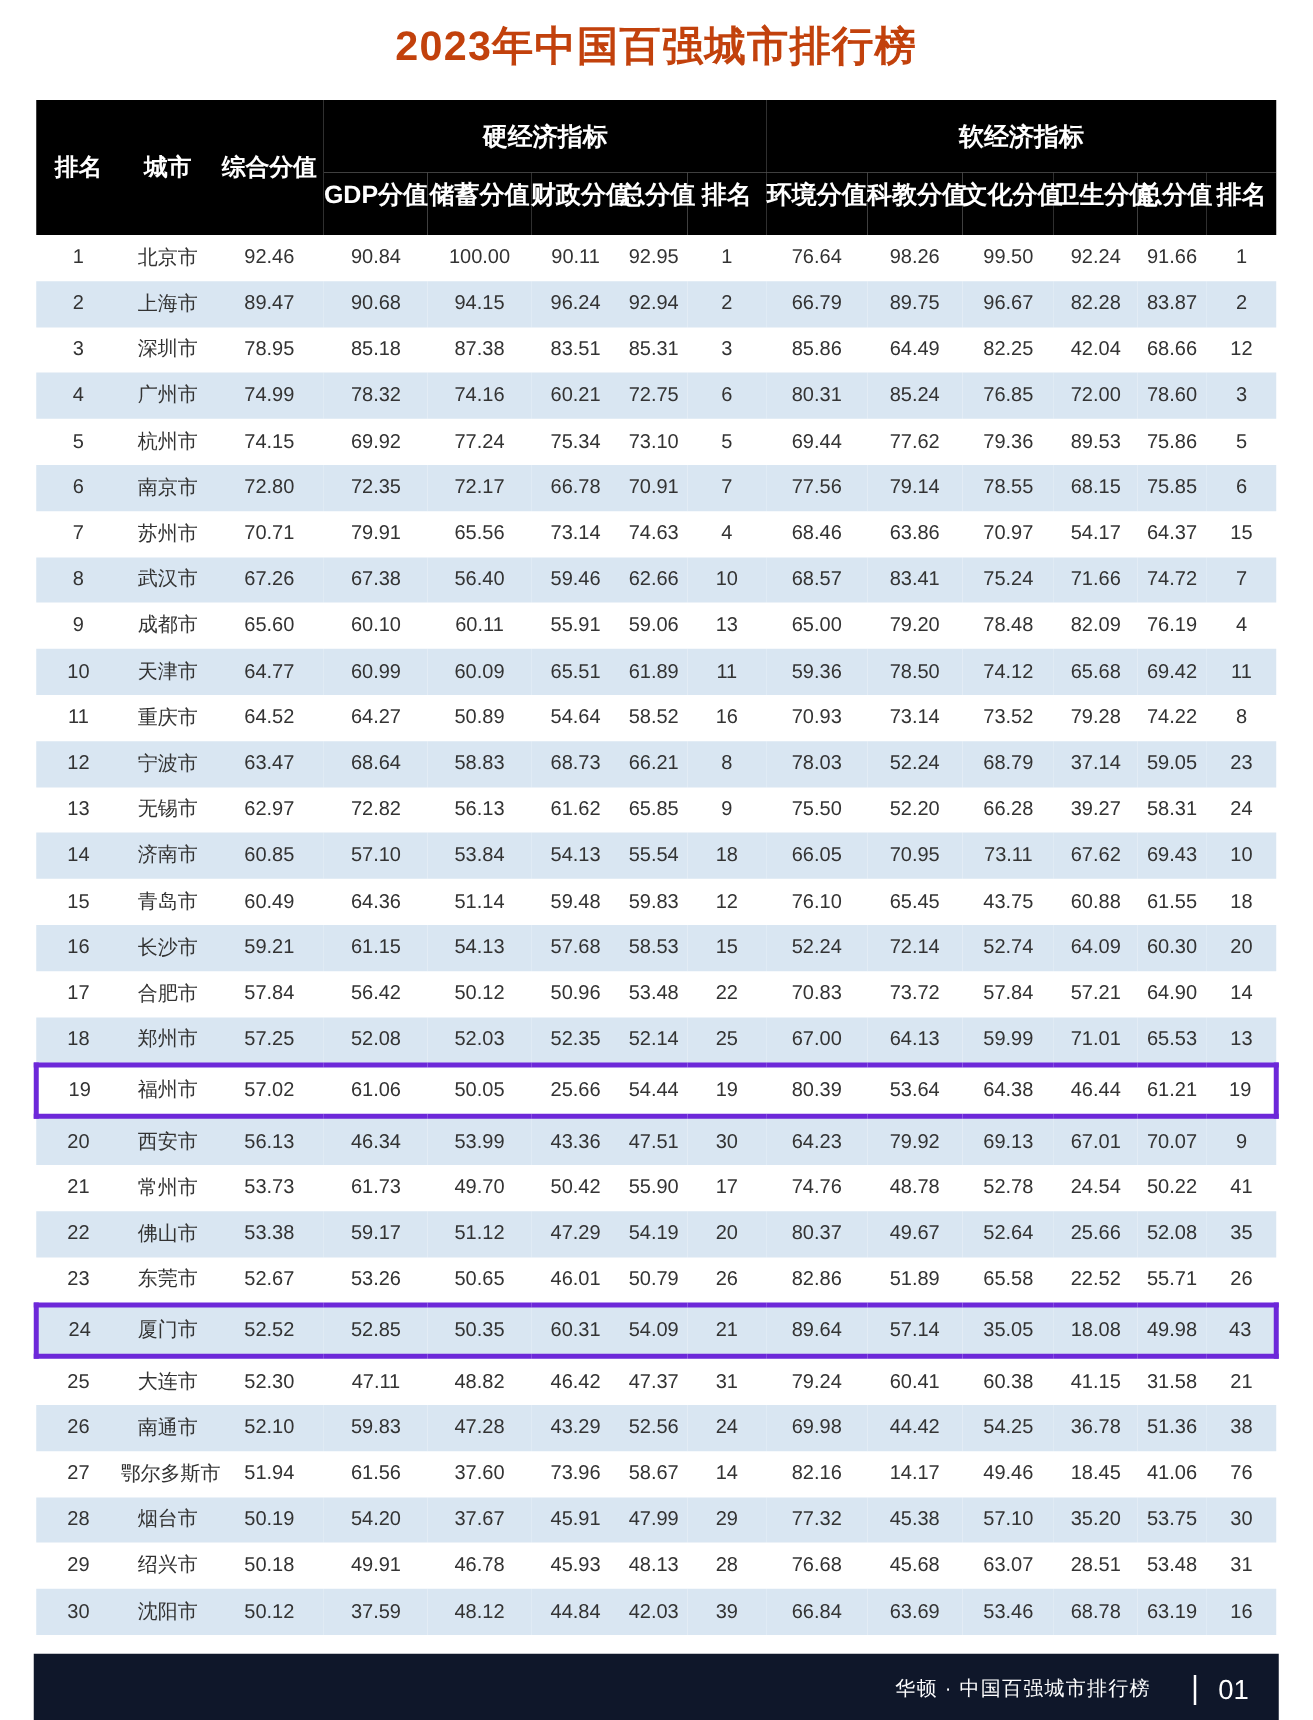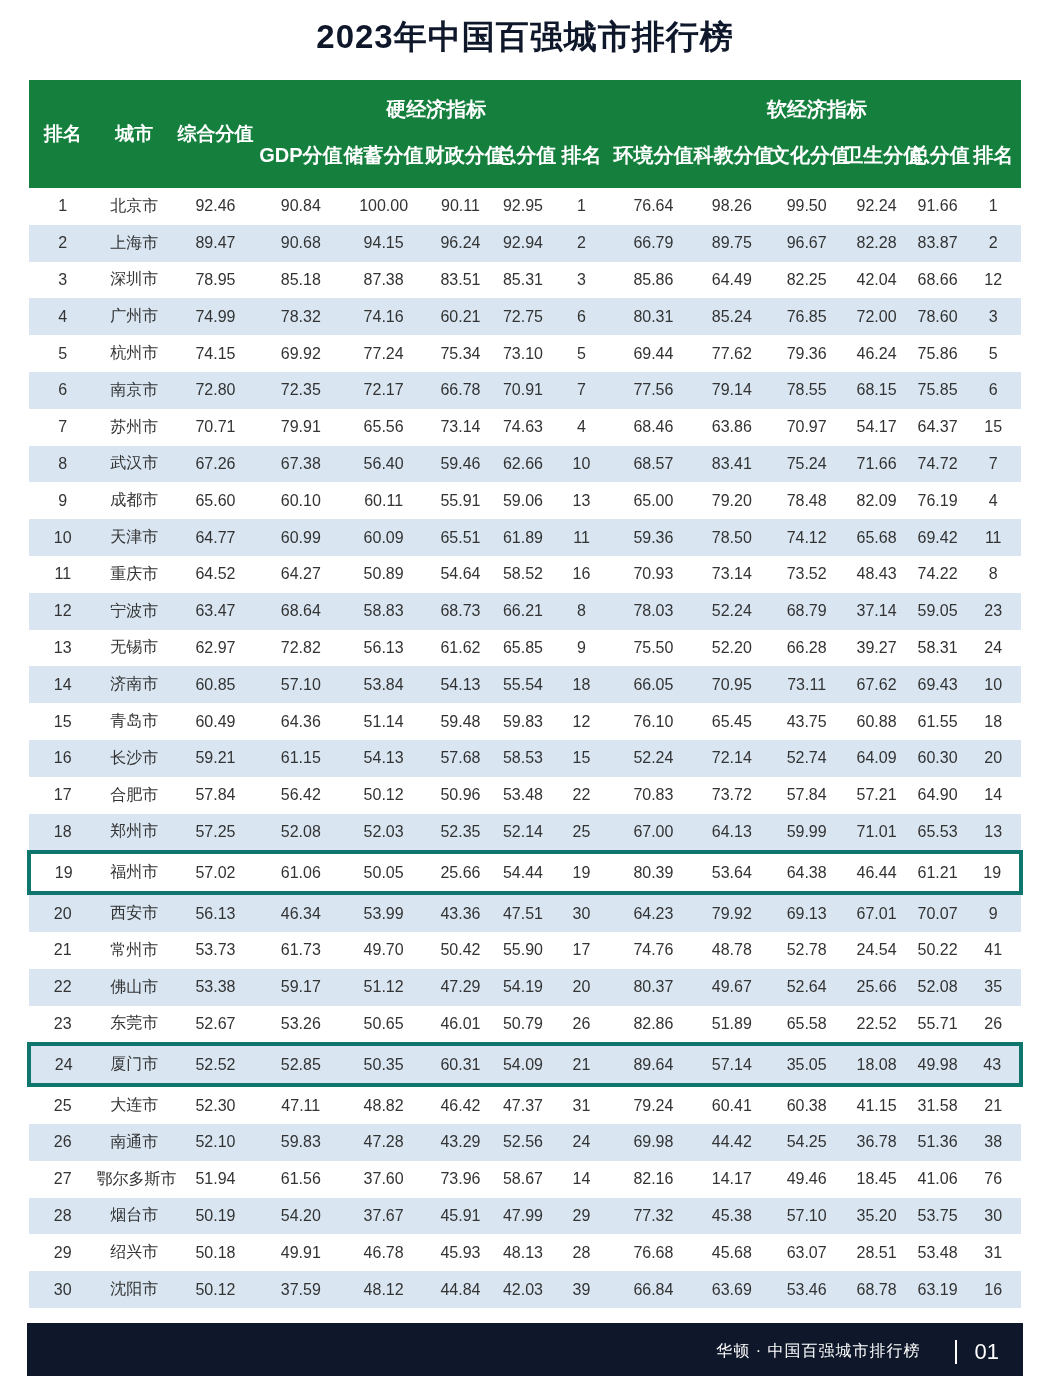--- a/index.html
+++ b/index.html
@@ -9,21 +9,21 @@
     font-family: "Liberation Sans", "DejaVu Sans", sans-serif;
     color: #333333;
     overflow: hidden;
   }
   .page { width: 996px; margin: 0 auto; padding-top: 14px; }
 
   .title {
     text-align: center;
     font-size: 33px;
     font-weight: bold;
-    color: #0f172a;
+    color: #c2410c;
     line-height: 46px;
     margin: 0 0 20px 0;
     letter-spacing: 1px;
   }
 
   table.ranking {
     width: 996px;
     border-collapse: collapse;
     table-layout: fixed;
   }
@@ -36,42 +36,42 @@
   col.c-htotal    { width: 5.4%; }
   col.c-hrank     { width: 6.4%; }
   col.c-env       { width: 8.1%; }
   col.c-sci       { width: 7.7%; }
   col.c-cul       { width: 7.4%; }
   col.c-health    { width: 6.7%; }
   col.c-stotal    { width: 5.6%; }
   col.c-srank     { width: 5.6%; }
 
   thead th {
-    background: #15803d;
+    background: #000000;
     color: #ffffff;
     font-weight: bold;
     text-align: center;
     vertical-align: middle;
     padding: 0;
     white-space: nowrap;
   }
   thead tr.top th    { height: 58px; font-size: 20px; }
   thead tr.top th.span-col { font-size: 19px; }
   thead tr.sub th    { height: 46px; font-size: 20px; vertical-align: top; padding-top: 4px; }
 
   tbody td {
     height: 36.8px;
     text-align: center;
     vertical-align: middle;
     font-size: 16px;
     padding: 0;
     white-space: nowrap;
   }
   tbody tr.alt td { background: #D9E6F2; }
-  tbody tr.highlight { border: 4px solid #0f766e; }
+  tbody tr.highlight { border: 4px solid #6d28d9; }
 
   .footer {
     width: 996px;
     height: 58px;
     margin-top: 15px;
     background: #0f172a;
     color: #ffffff;
     display: flex;
     align-items: center;
     justify-content: flex-end;
@@ -202,21 +202,21 @@
           <td>杭州市</td>
           <td>74.15</td>
           <td>69.92</td>
           <td>77.24</td>
           <td>75.34</td>
           <td>73.10</td>
           <td>5</td>
           <td>69.44</td>
           <td>77.62</td>
           <td>79.36</td>
-          <td>46.24</td>
+          <td>89.53</td>
           <td>75.86</td>
           <td>5</td>
         </tr>
         <tr class="alt">
           <td>6</td>
           <td>南京市</td>
           <td>72.80</td>
           <td>72.35</td>
           <td>72.17</td>
           <td>66.78</td>
@@ -298,21 +298,21 @@
           <td>重庆市</td>
           <td>64.52</td>
           <td>64.27</td>
           <td>50.89</td>
           <td>54.64</td>
           <td>58.52</td>
           <td>16</td>
           <td>70.93</td>
           <td>73.14</td>
           <td>73.52</td>
-          <td>48.43</td>
+          <td>79.28</td>
           <td>74.22</td>
           <td>8</td>
         </tr>
         <tr class="alt">
           <td>12</td>
           <td>宁波市</td>
           <td>63.47</td>
           <td>68.64</td>
           <td>58.83</td>
           <td>68.73</td>

